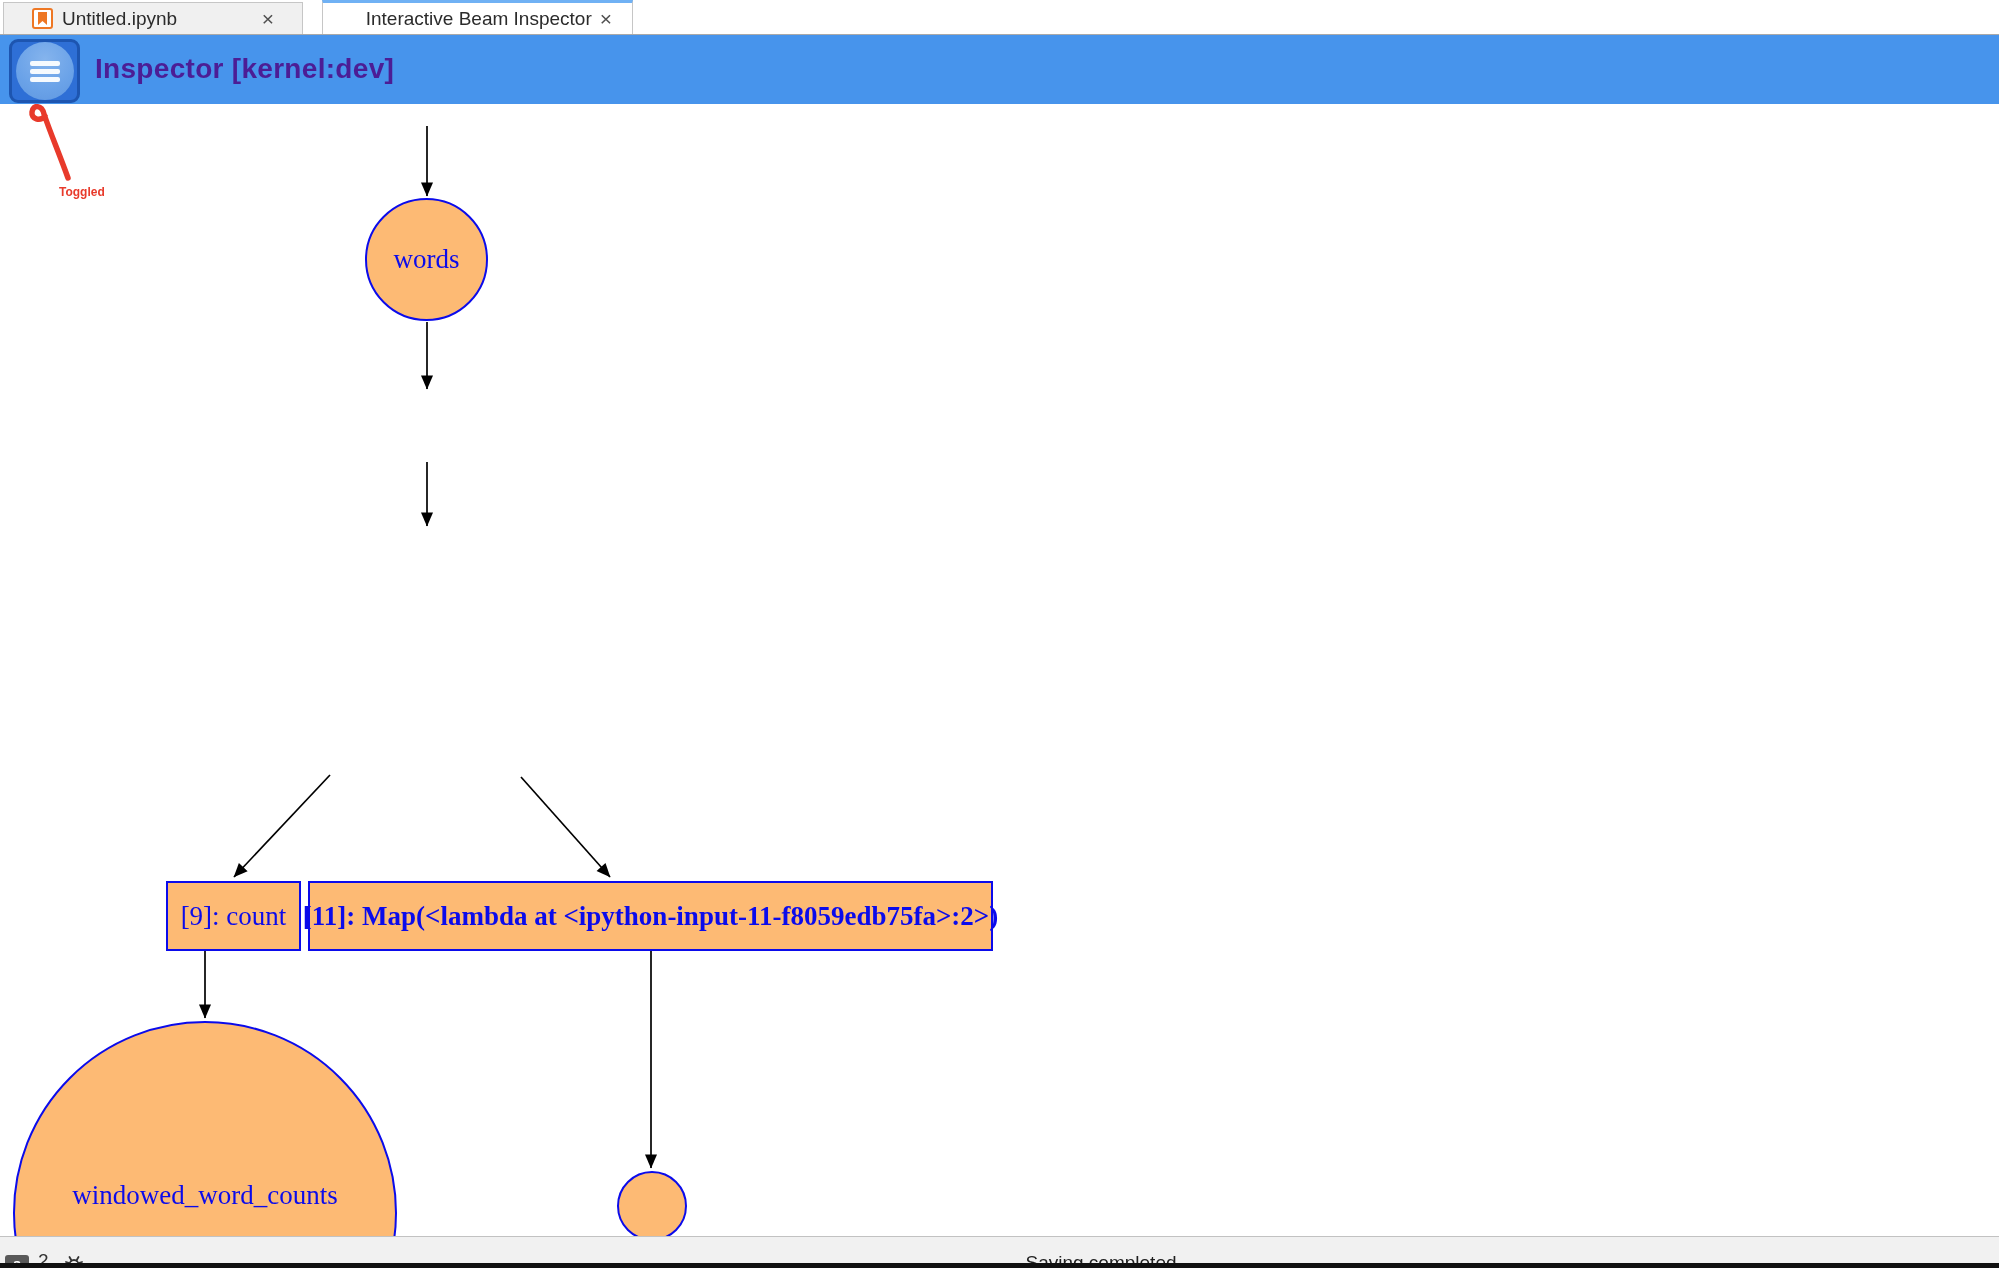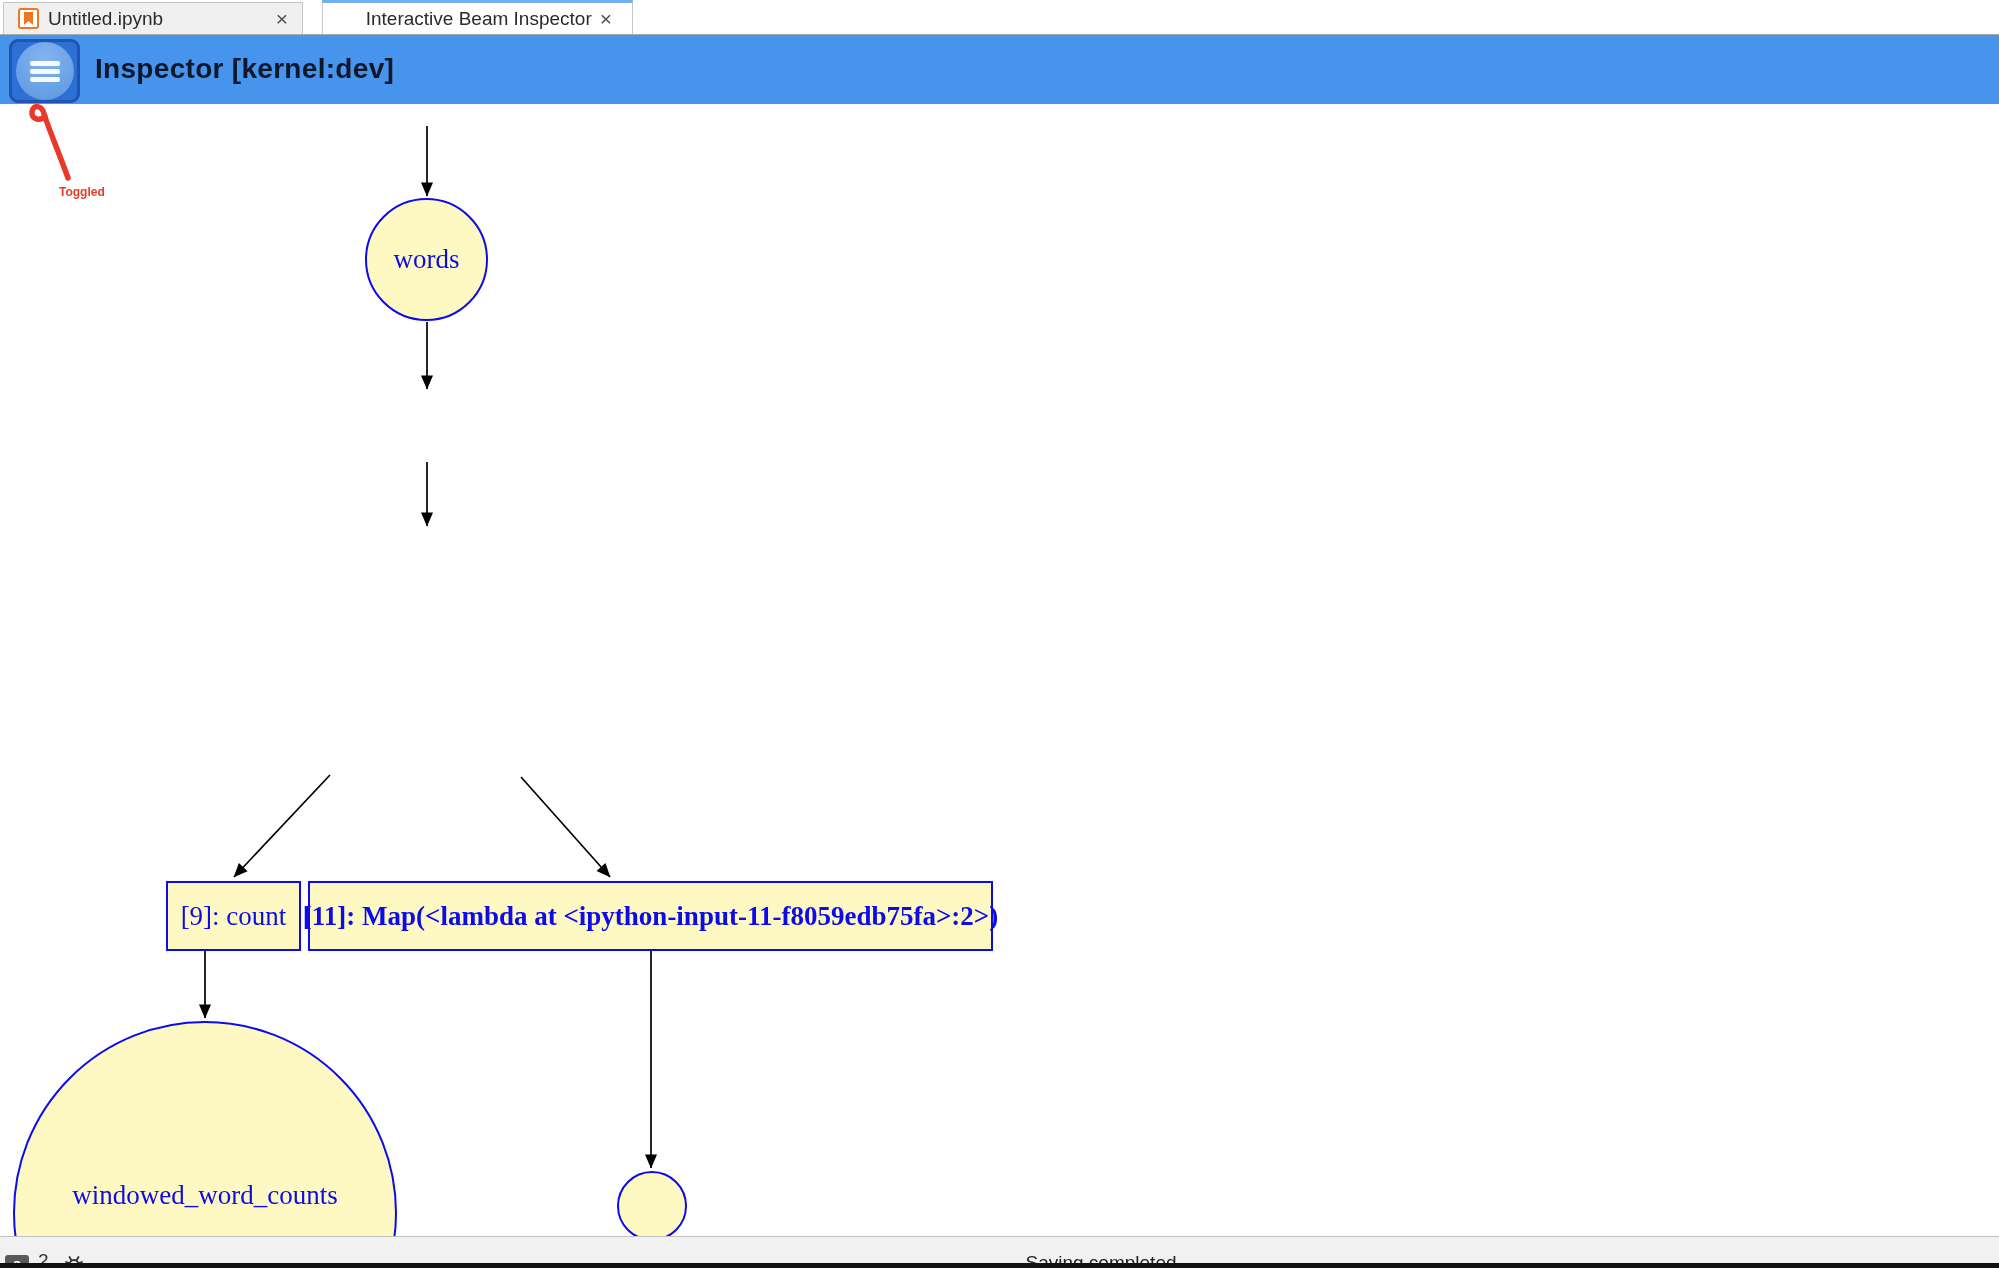--- a/index.html
+++ b/index.html
@@ -4,21 +4,21 @@
 <style>
   html,body{margin:0;padding:0;background:#fff;}
   .page{position:relative;width:1999px;height:1268px;overflow:hidden;background:#ffffff;
         font-family:"Liberation Sans",sans-serif;}
 
   
   .tabbar{position:absolute;left:0;top:0;width:1999px;height:34px;background:#ffffff;
           border-bottom:1px solid #a9a9a9;z-index:11;}
   .tab{position:absolute;display:flex;align-items:center;box-sizing:border-box;cursor:default;}
   .tab-untitled{left:3px;top:2px;width:300px;height:32px;background:#f0f0f0;
-                border:1px solid #c6c6c6;border-bottom:none;padding:0 14px;}
+                border:1px solid #c6c6c6;border-bottom:none;padding:0 28px;}
   .tab-inspector{left:322px;top:0;width:311px;height:34px;background:#ffffff;
                  border-left:1px solid #c6c6c6;border-right:1px solid #c6c6c6;
                  border-top:3px solid #70b1f4;padding:0 20px;justify-content:flex-end;}
   .tab-label{font-size:19px;color:#2b2b2b;white-space:nowrap;}
   .tab-untitled .tab-label{margin-left:9px;flex:1;}
   .tab-close{font-size:21px;color:#4f4f4f;margin-left:8px;line-height:1;}
   .nbicon{width:21px;height:21px;box-sizing:border-box;border:2px solid #ee7724;border-radius:3px;
           background:#fff;display:flex;align-items:flex-start;justify-content:center;flex:0 0 auto;}
   .nbicon-inner{width:9px;height:13px;margin-top:2px;background:#ee7724;
           clip-path:polygon(0 0,100% 0,100% 100%,50% 70%,0 100%);}
@@ -26,30 +26,30 @@
   
   .header{position:absolute;left:0;top:34px;width:1999px;height:70px;background:#4794ec;
           display:flex;align-items:center;z-index:10;}
   .menu-btn{position:absolute;left:9px;top:5px;width:71px;height:64px;box-sizing:border-box;
             border:3px solid #1d55b0;border-radius:9px;background:#2e6fd6;padding:0;
             display:flex;align-items:center;justify-content:center;cursor:pointer;}
   .menu-circle{width:58px;height:58px;border-radius:50%;
                background:radial-gradient(circle at 50% 30%, #85b4ed 0%, #6aa2e8 60%, #5f97e0 100%);
                display:flex;flex-direction:column;align-items:center;justify-content:center;gap:3px;}
   .menu-circle i{display:block;width:30px;height:5px;background:#f6fafe;border-radius:2px;}
-  .title{margin-left:95px;color:#0f172a;font-size:28px;font-weight:bold;letter-spacing:.3px;}
+  .title{margin-left:95px;color:#4c1d95;font-size:28px;font-weight:bold;letter-spacing:.3px;}
 
   
   .toggled{position:absolute;left:59px;top:185px;color:#e83a2b;font-size:12px;font-weight:bold;z-index:9;}
 
   
   .edges{position:absolute;left:0;top:0;width:1999px;height:1268px;z-index:1;pointer-events:none;}
   .gnode{position:absolute;box-sizing:border-box;display:flex;align-items:center;justify-content:center;
          text-align:center;color:#0b0beb;font-family:"Liberation Serif",serif;font-size:27px;
-         background:#fef9c3;z-index:2;white-space:nowrap;cursor:pointer;}
+         background:#fdba74;z-index:2;white-space:nowrap;cursor:pointer;}
   .gcircle{border:2px solid #0b0beb;border-radius:50%;}
   .grect{border:2px solid #0b0beb;}
   .n-words{left:365px;top:198px;width:123px;height:123px;}
   .n-window{left:347px;top:392px;width:160px;height:70px;}
   .n-wwords{left:285px;top:529px;width:284px;height:284px;}
   .n-count{left:138px;top:881px;width:135px;height:70px;margin-left:28px;}
   .n-map{left:308px;top:881px;width:685px;height:70px;font-weight:bold;}
   .n-wwc{left:13px;top:1021px;width:384px;height:384px;}
   .n-wwc .lbl{position:relative;top:-18px;}
   .n-anon{left:617px;top:1171px;width:70px;height:70px;}

